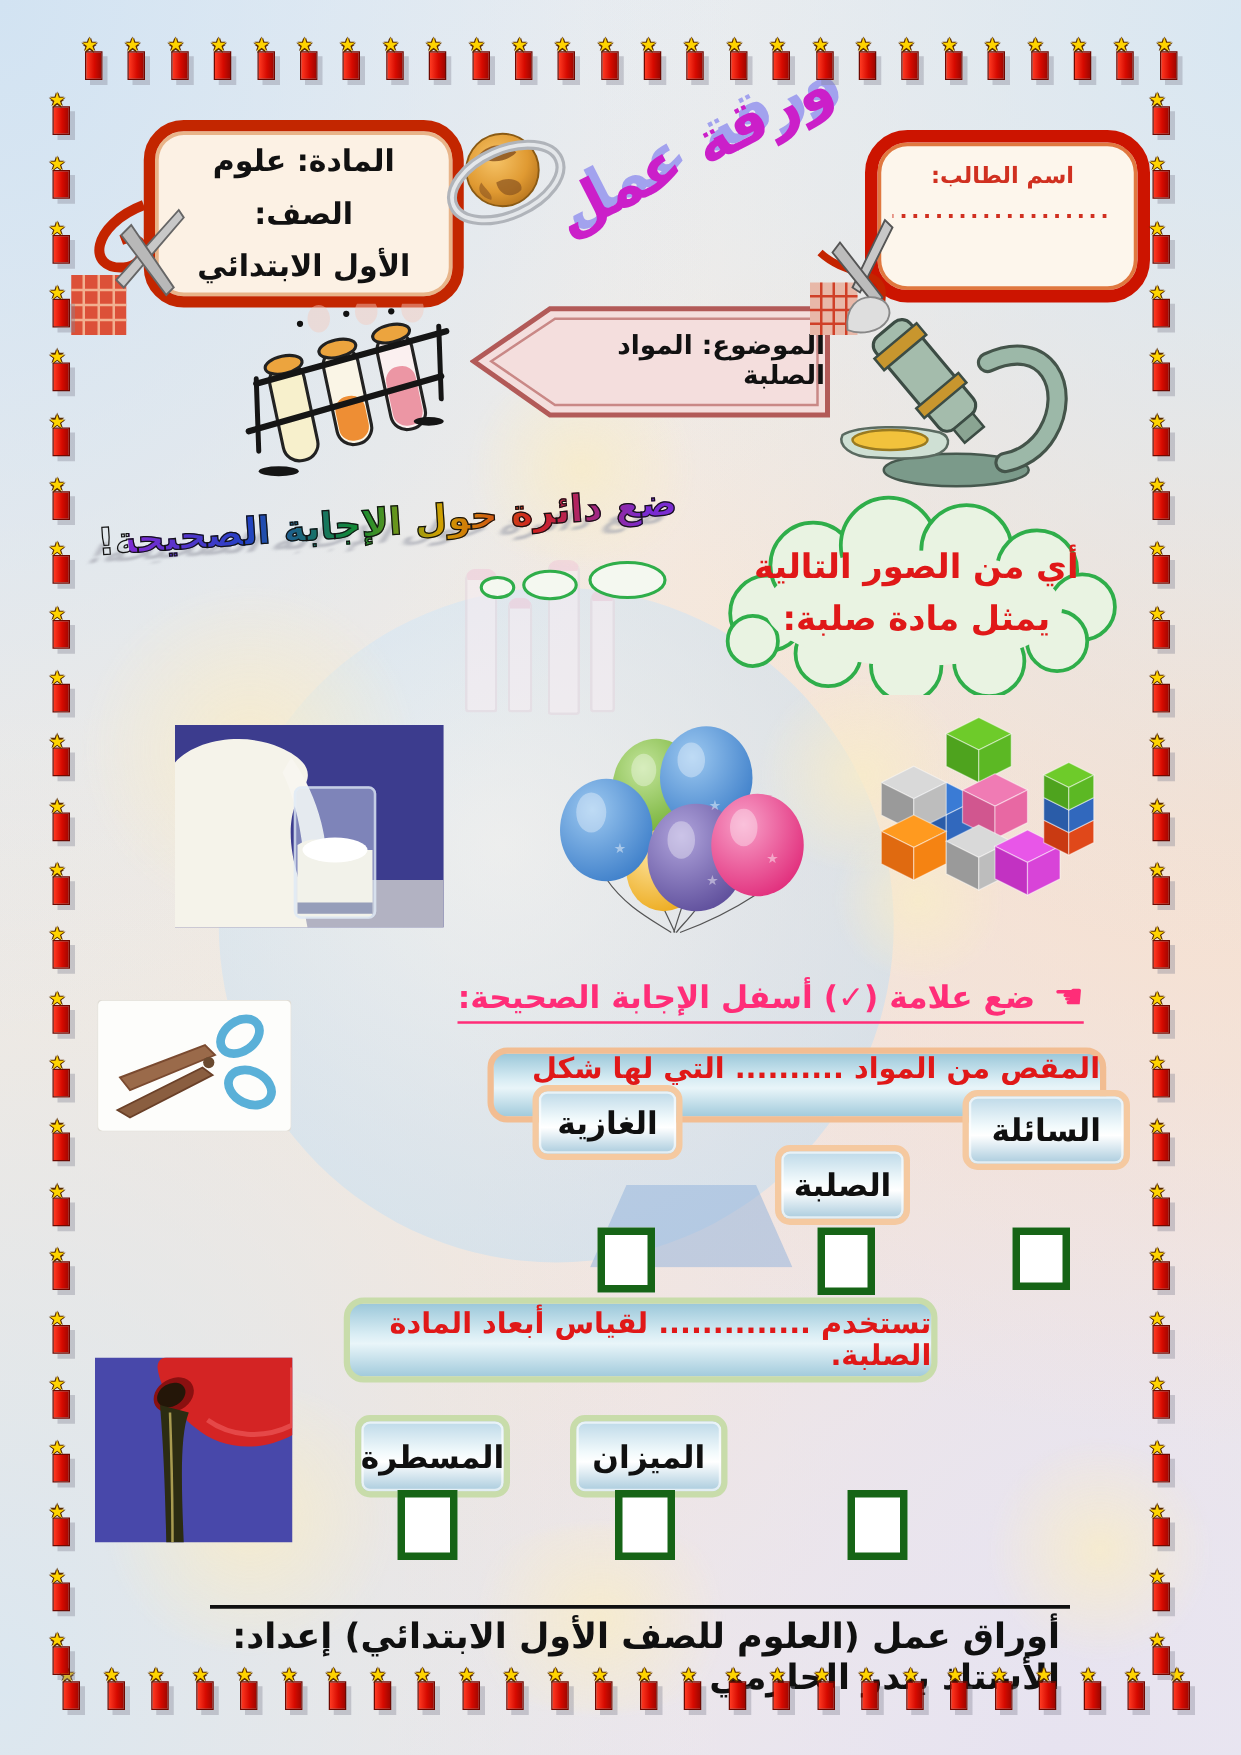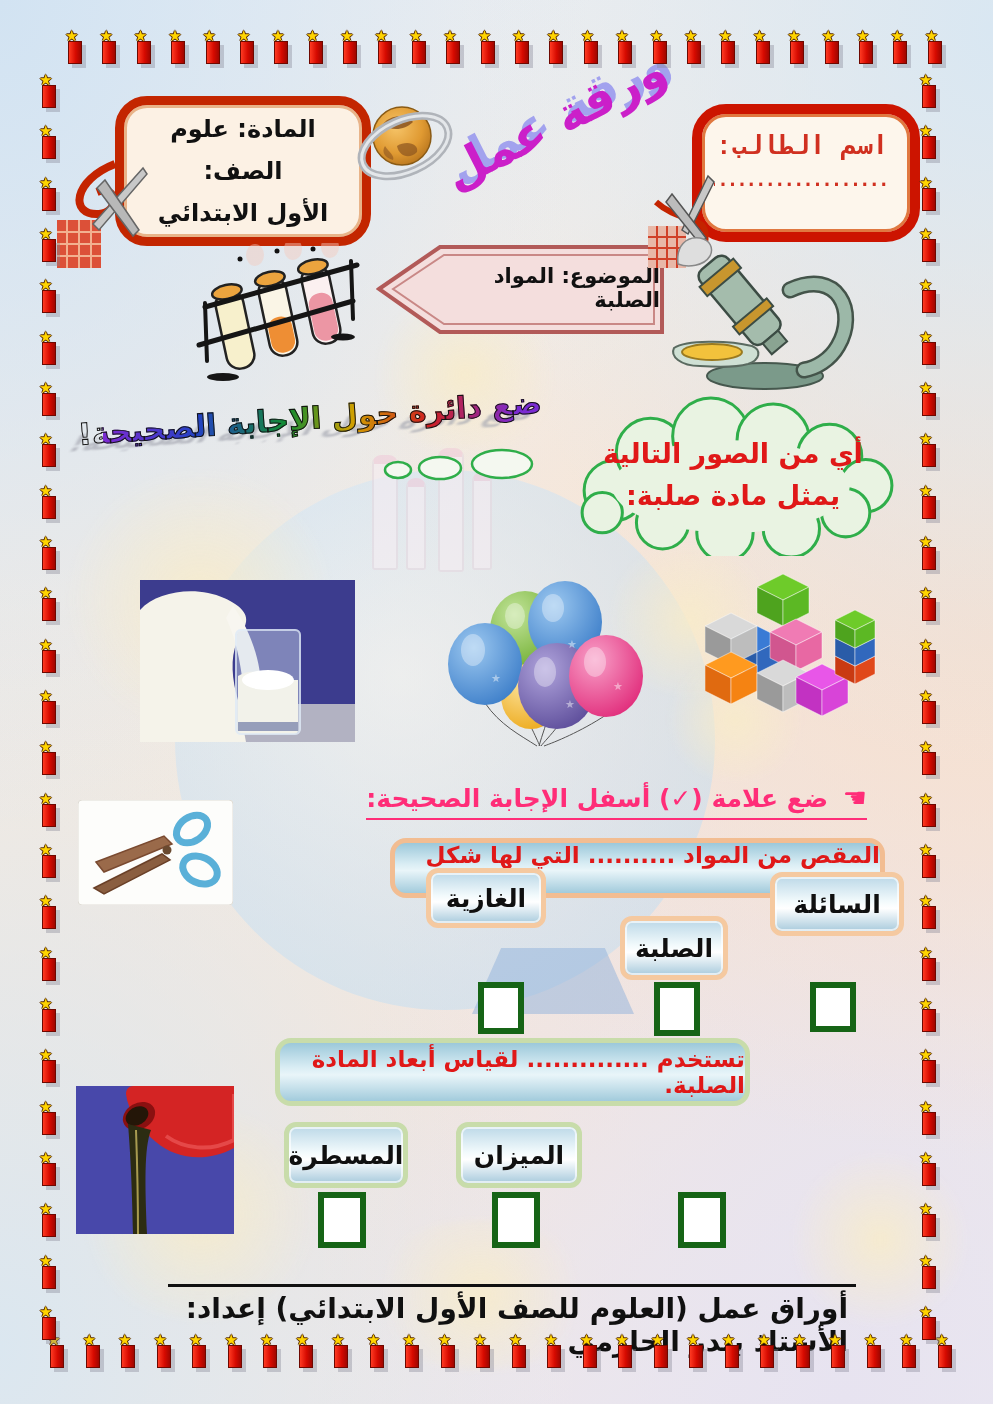--- a/index.html
+++ b/index.html
@@ -37,21 +37,21 @@
     color:#ffd400; text-shadow:-1px 0 0 #5a2c00, 1px 0 0 #5a2c00, 0 -1px 0 #5a2c00, 0 1px 0 #5a2c00; }
 
   
   .subject-box { left:76px; top:96px; width:256px; height:150px; background:#fcf1e4;
     border:9px solid #c32600; border-radius:32px; box-shadow:inset 0 0 0 3px #e8b489;
     display:flex; flex-direction:column; justify-content:center; text-align:center;
     font-weight:bold; font-size:24px; color:#111; line-height:1.75; direction:rtl; z-index:3;margin-left:39px; }
   .student-box { left:692px; top:104px; width:228px; height:138px; background:#fdf6ec;
     border:10px solid #cc1400; border-radius:34px; box-shadow:inset 0 0 0 3px #e07840;
     padding:16px 20px 0 12px; direction:rtl; z-index:3; }
-  .student-box .lbl { color:#d03020; font-weight:bold; font-size:26px; text-align:center;font-family:Liberation Mono, monospace; }
+  .student-box .lbl { color:#d03020; font-weight:bold; font-size:18px; text-align:center; }
   .student-box .dots { color:#d03020; font-weight:bold; font-size:17px; letter-spacing:3px;
     margin-top:8px; text-align:center; overflow:hidden; white-space:nowrap; }
 
   .wordart-title { left:436px; top:92px; width:240px; text-align:center; direction:rtl;
     font-size:48px; font-weight:bold; color:#cb1fc9; transform:rotate(-27deg); white-space:nowrap;
     text-shadow:7px -6px 0 #a2a2ee; z-index:3; }
 
   .banner { left:376px; top:242px; width:290px; height:95px; z-index:3; }
   .banner .txt { position:absolute; left:52px; right:6px; top:0; bottom:4px; display:flex;
     align-items:center; justify-content:center; font-weight:bold; font-size:21px; color:#111; direction:rtl; }
@@ -82,21 +82,21 @@
   .qbox { border-radius:16px; display:flex; align-items:center; justify-content:center;
     direction:rtl; color:#e01818; font-weight:bold; z-index:3;
     background:linear-gradient(180deg,#9cc8da 0%,#d9edf4 42%,#e9f5f9 55%,#a2cbdc 100%); }
   .qbox.peach { border:5px solid #f2bd92; }
   .qbox.green { border:5px solid #c8dcaa; }
 
   .opt { border-radius:12px; display:flex; align-items:center; justify-content:center;
     font-weight:bold; font-size:25px; color:#101010; z-index:3; box-shadow:inset 0 0 0 2px rgba(255,255,255,.65);
     background:linear-gradient(180deg,#bdd9e8 0%,#f2fafc 45%,#ffffff 58%,#a9cbdd 100%); }
   .opt.peach { border:5px solid #f5c9a0; }
-  .opt.green { border:5px solid #c8dcaa; }
+  .opt.green { border:5px solid #c8dcaa;margin-top:10px; }
   .checkbox { background:#ffffff; border:6px solid #166416; z-index:3; }
 
   .footer-line { left:168px; top:1284px; width:688px; height:3px; background:#101010; z-index:3; }
   .footer-text { left:146px; top:1292px; width:702px; text-align:right; direction:rtl;
     font-weight:bold; font-size:28px; color:#101010; z-index:3; }
 </style>
 </head>
 <body>
 
 <div class="page">

